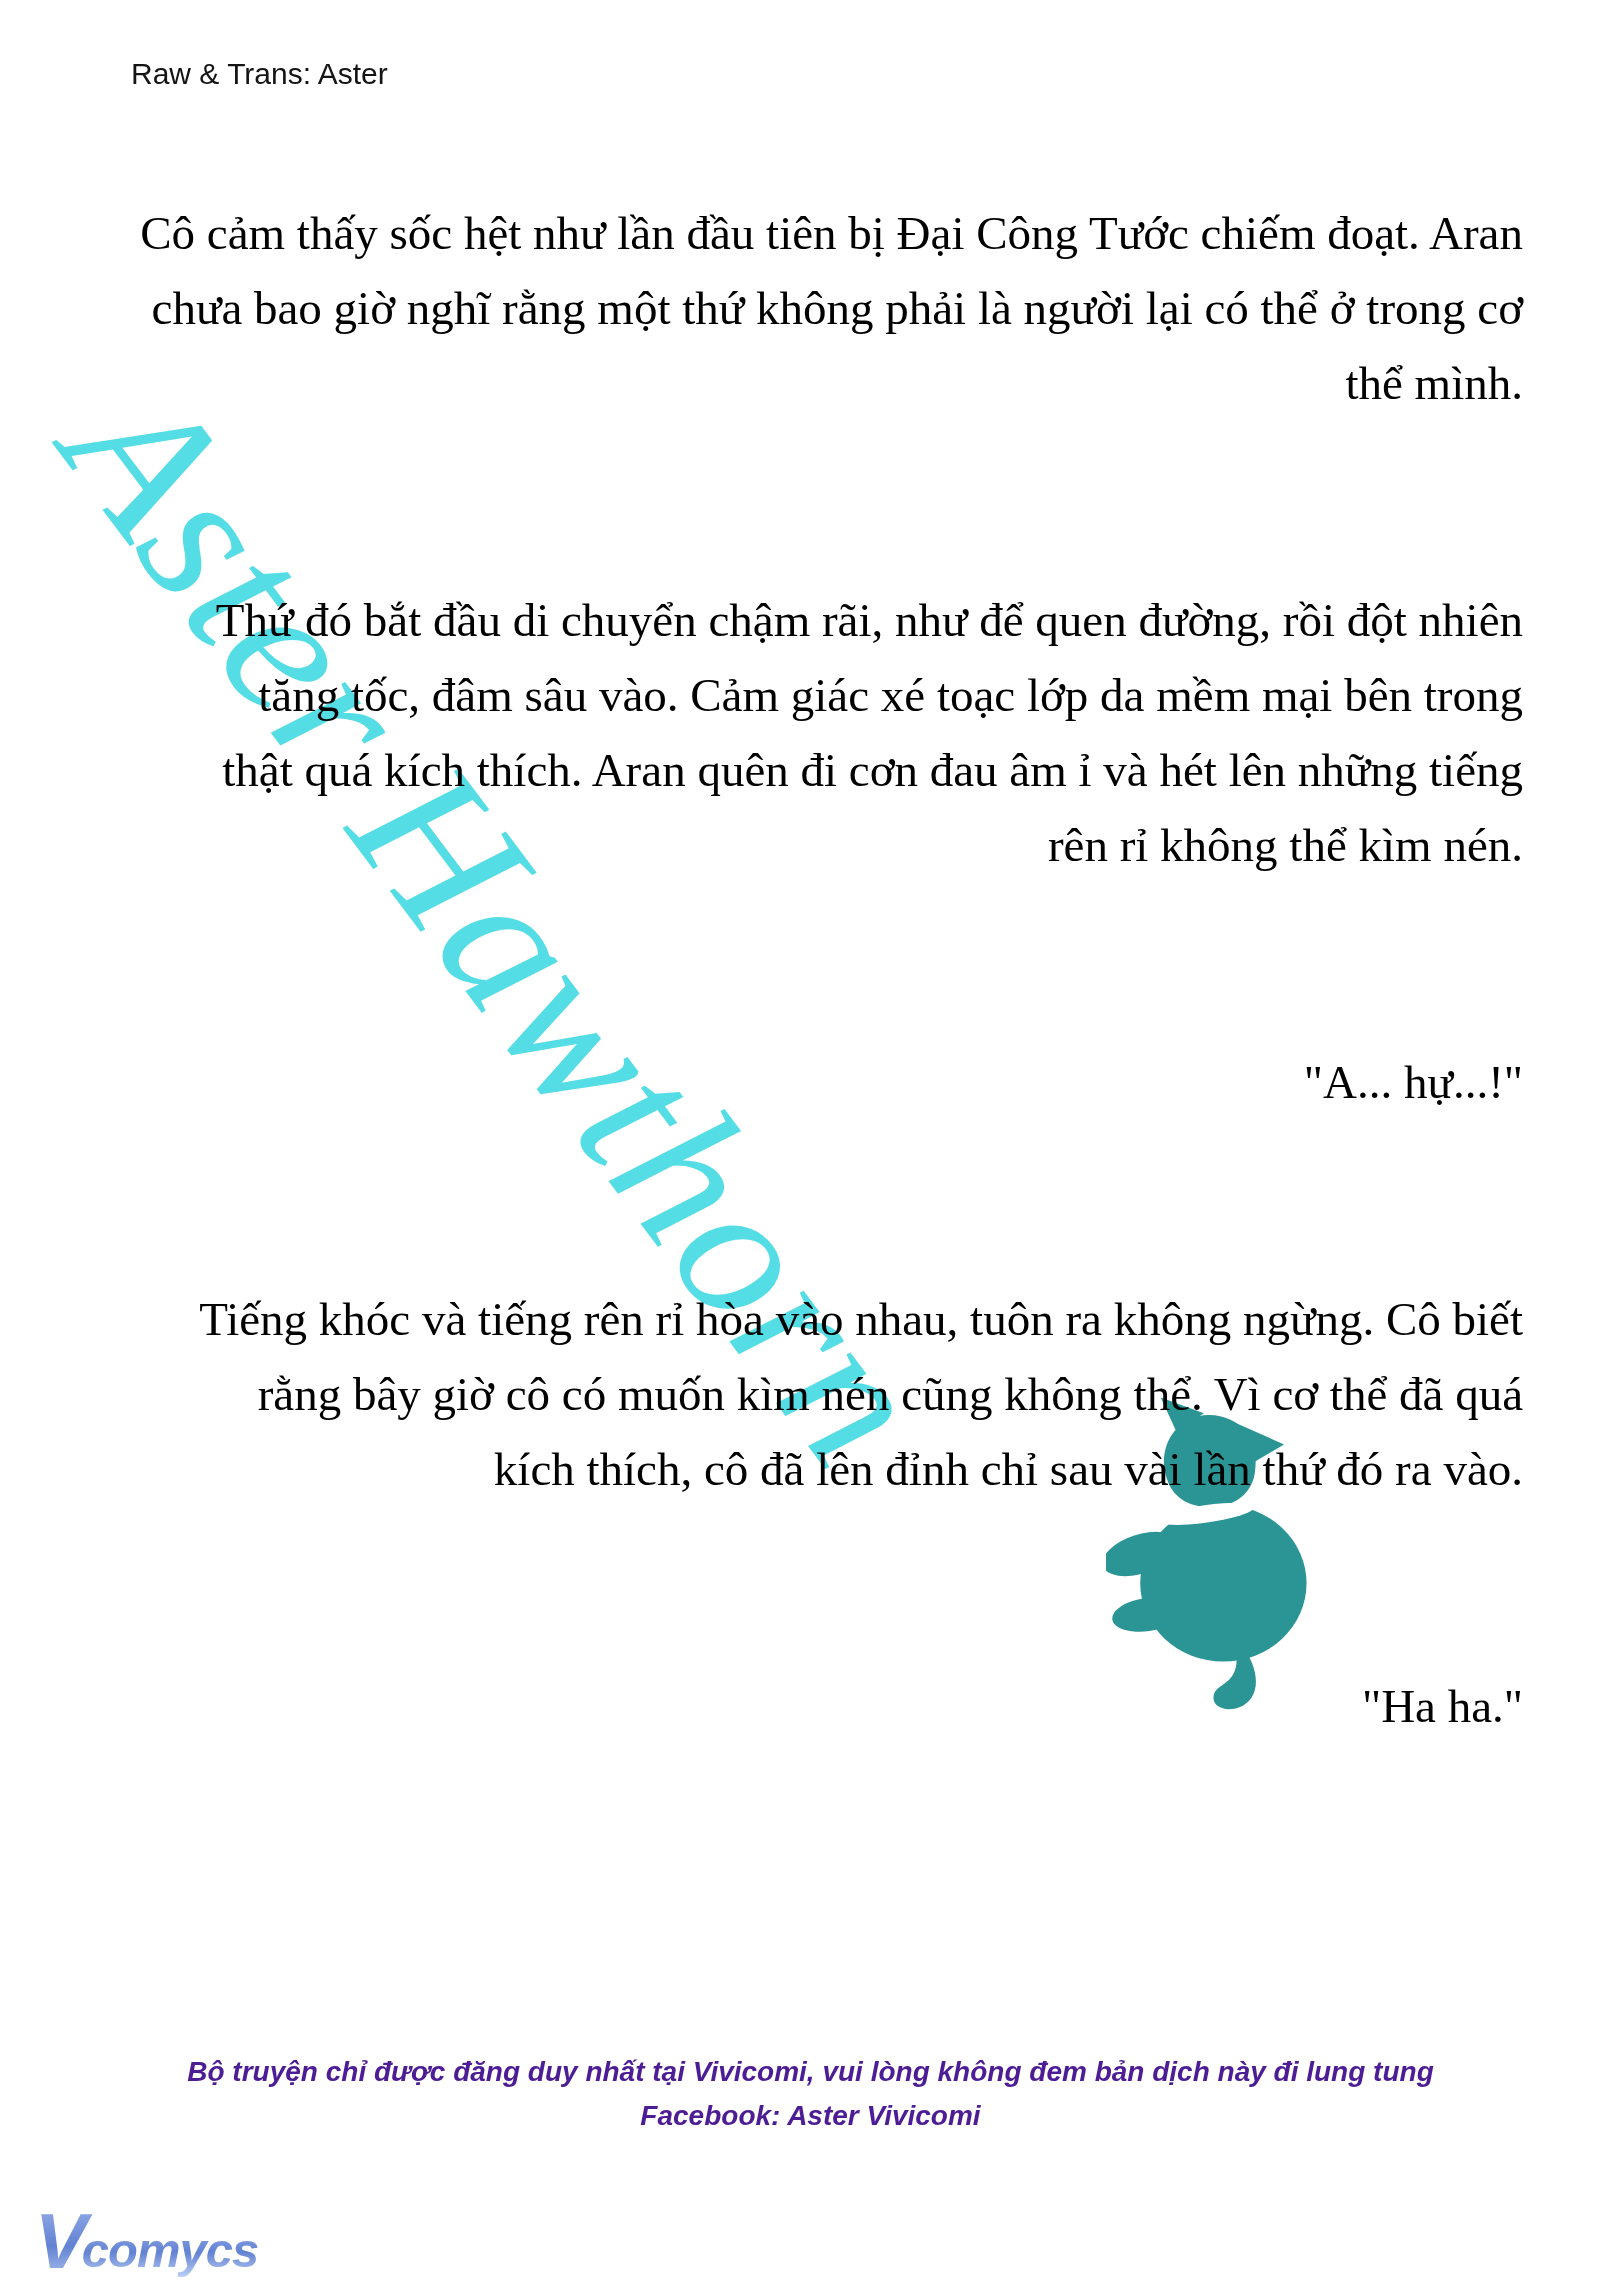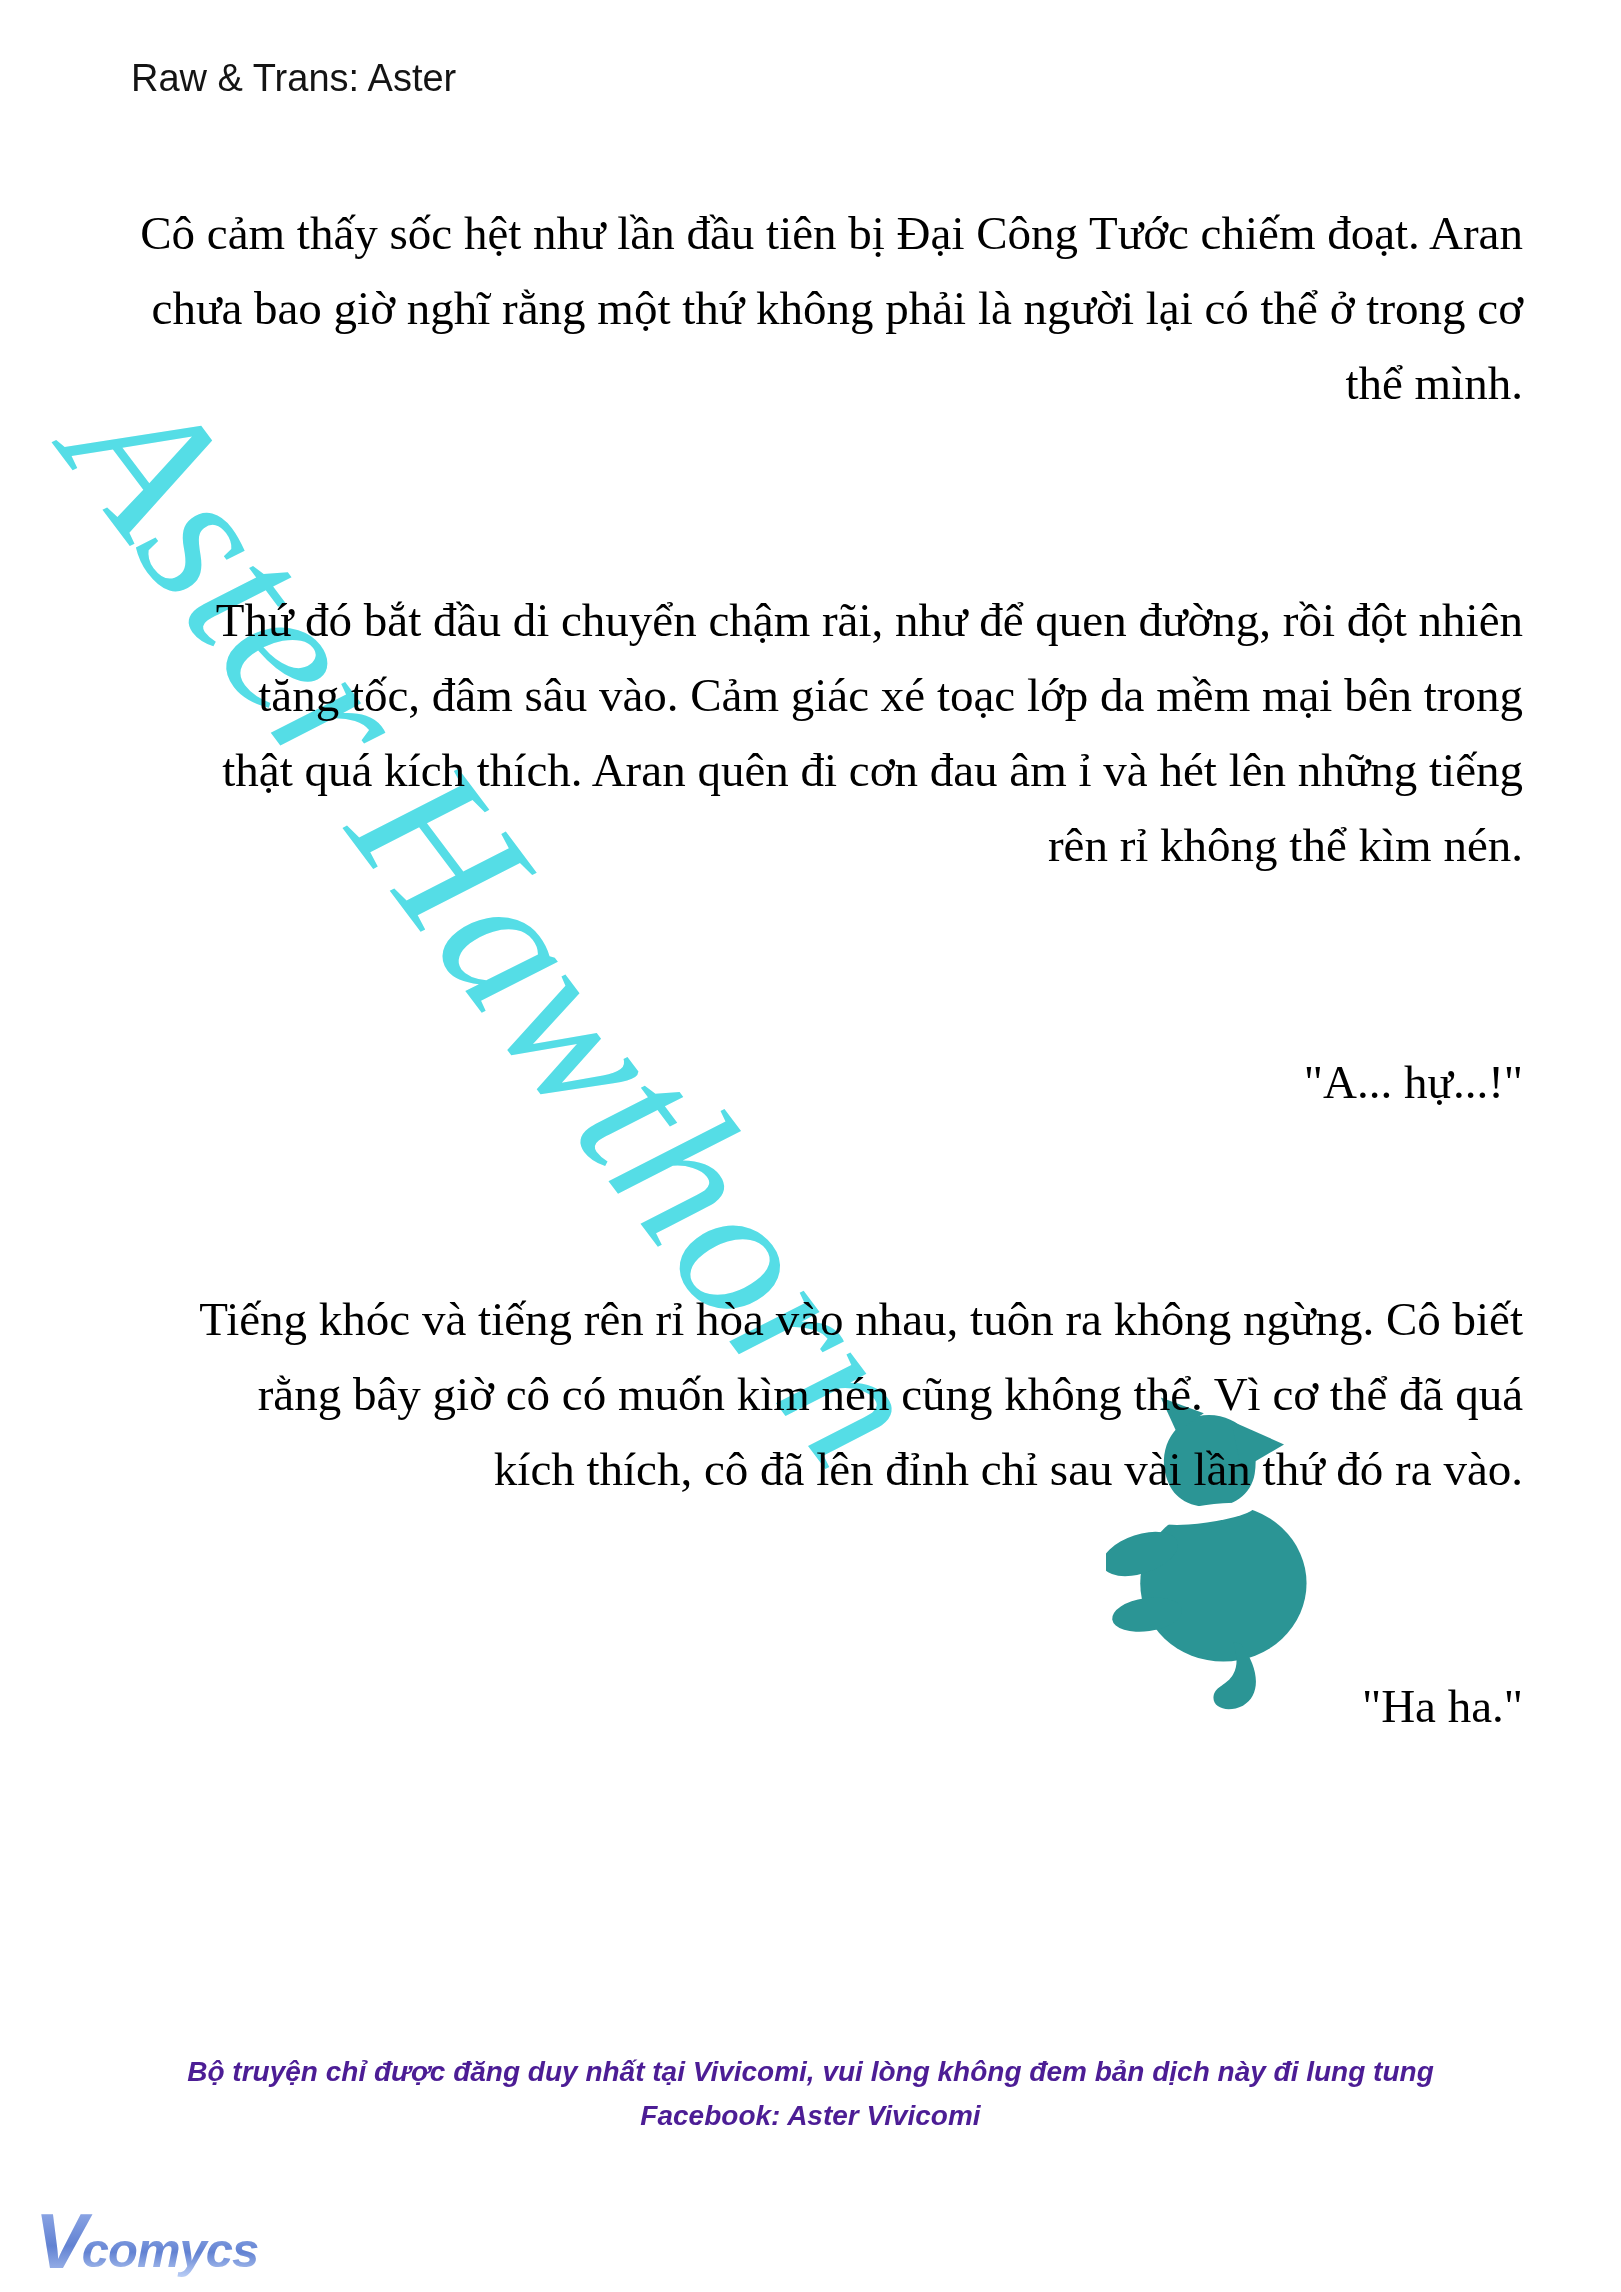--- a/index.html
+++ b/index.html
@@ -9,21 +9,21 @@
     height:2293px;
     background:#ffffff;
     overflow:hidden;
     font-family:"Liberation Serif", serif;
   }
   .credit{
     position:absolute;
     left:131px;
     top:57px;
     font-family:"Liberation Sans", sans-serif;
-    font-size:38px;
+    font-size:30px;
     color:#141414;
     z-index:2;
   }
   .watermark{
     position:absolute;
     left:201px;
     top:343px;
     font-family:"Liberation Serif", serif;
     font-style:italic;
     font-size:196px;

